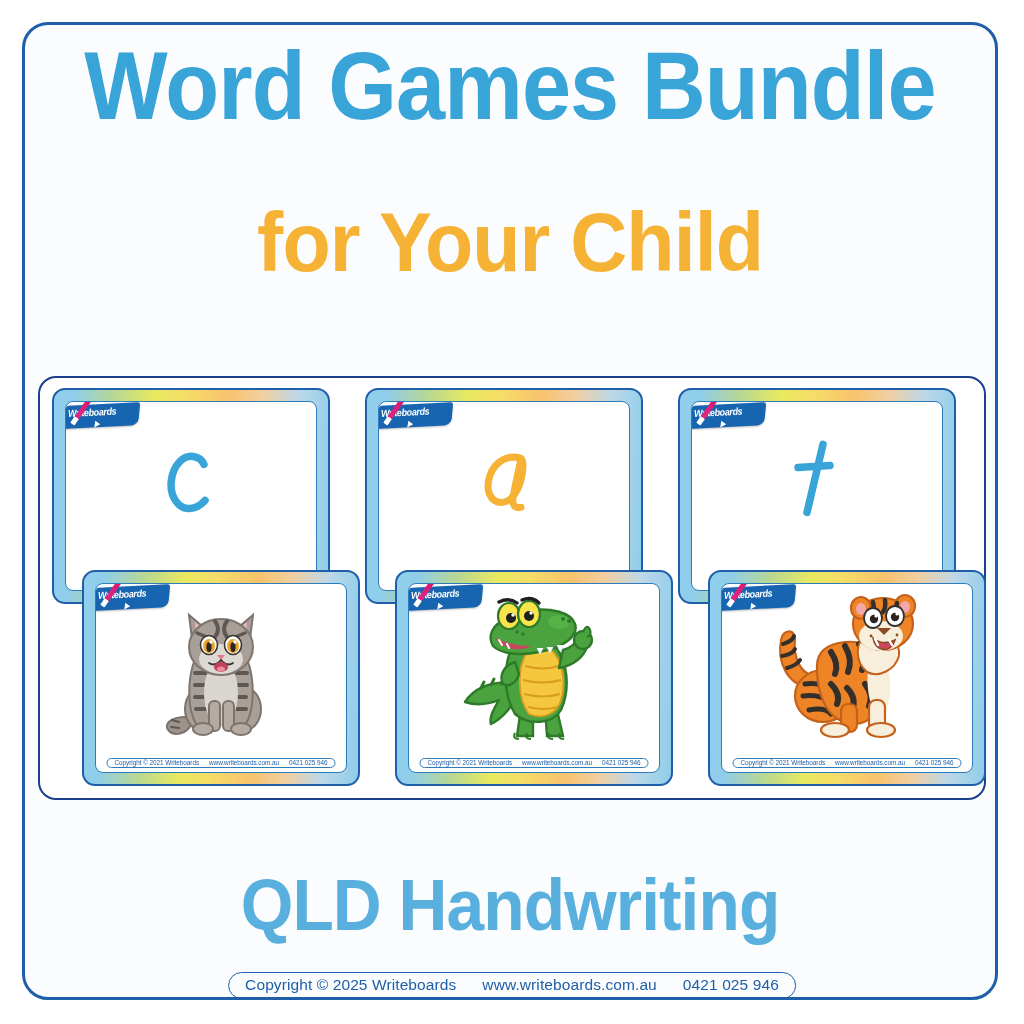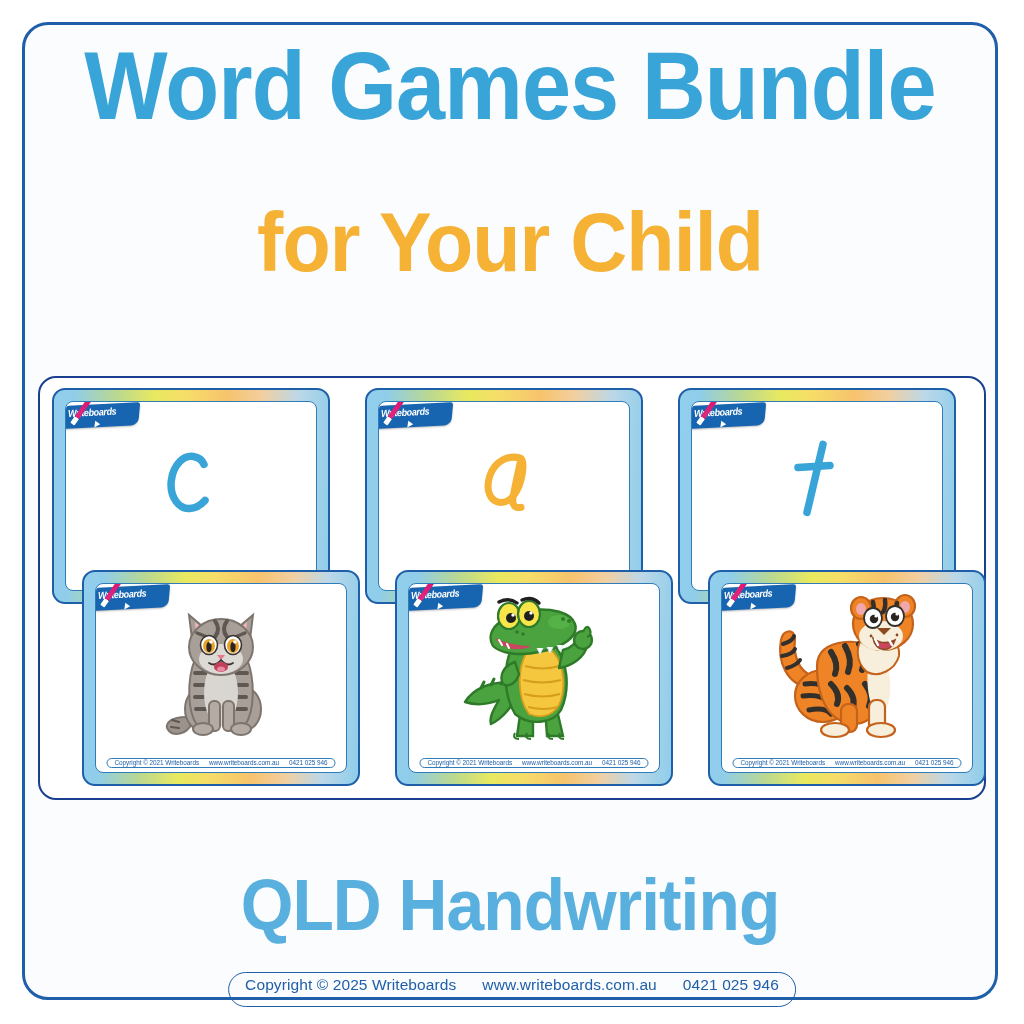--- a/index.html
+++ b/index.html
@@ -80,21 +80,21 @@
 
   
   .page-footer {
     position: absolute;
     left: 50%;
     top: 972px;
     transform: translateX(-50%);
     box-sizing: border-box;
     border: 1.4px solid #1f5fa9;
     border-radius: 20px;
-    padding: 3px 16px 12px 16px;
+    padding: 3px 16px 4px 16px;
     display: flex;
     gap: 26px;
     align-items: center;
     white-space: nowrap;
     background: transparent;
   }
   .page-footer span {
     font-family: "Liberation Sans", sans-serif;
     font-size: 15.5px;
     color: #1f5fa9;

